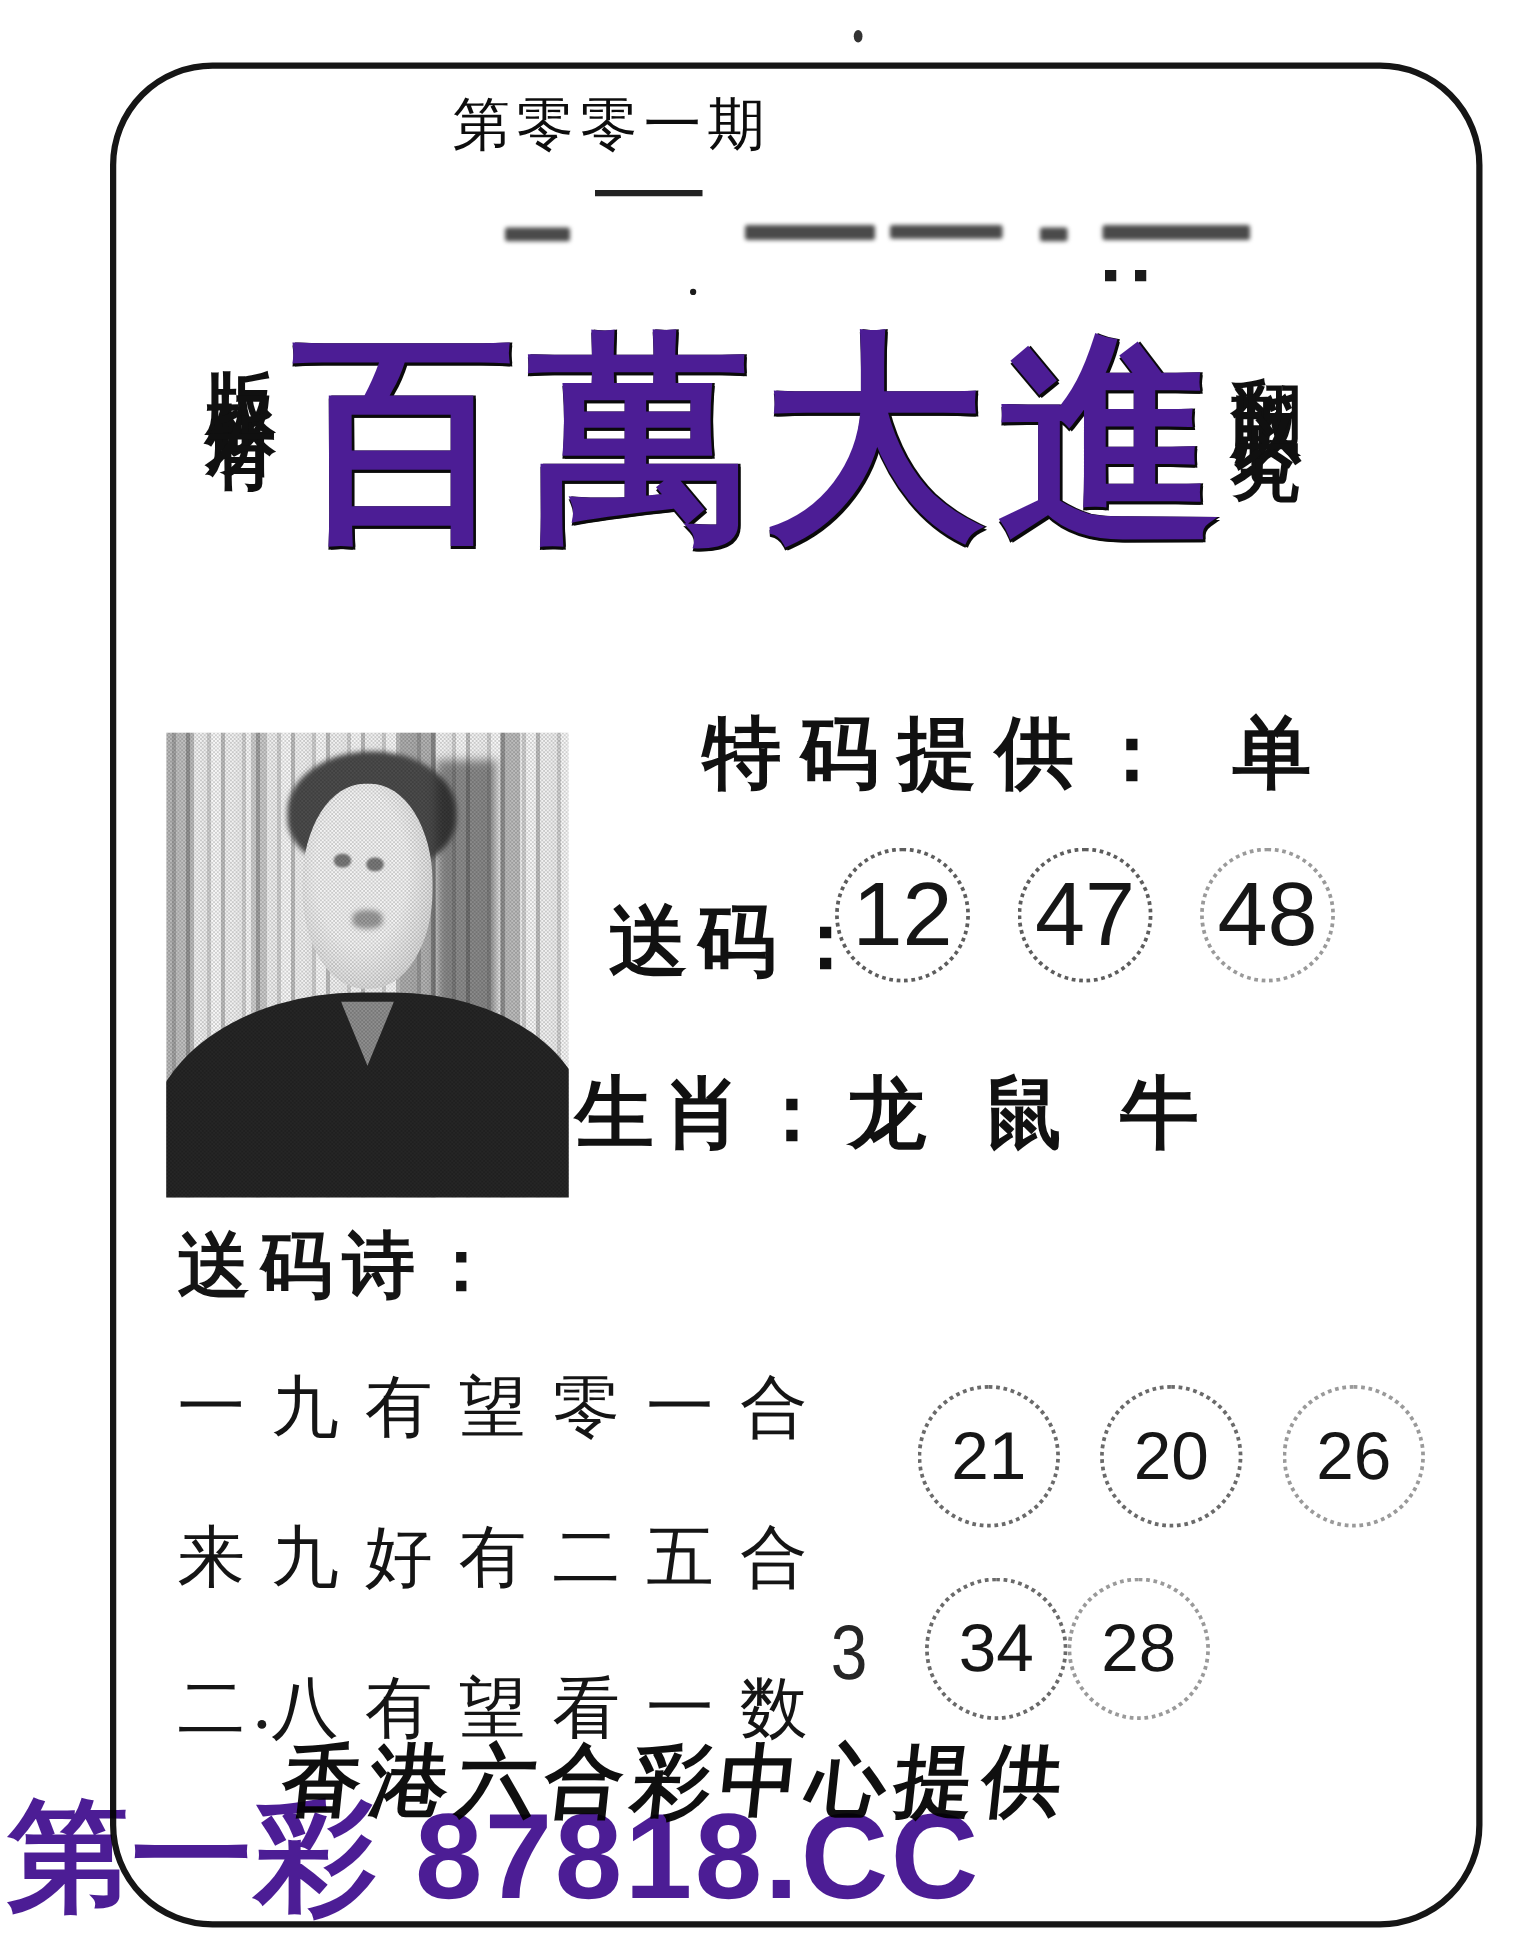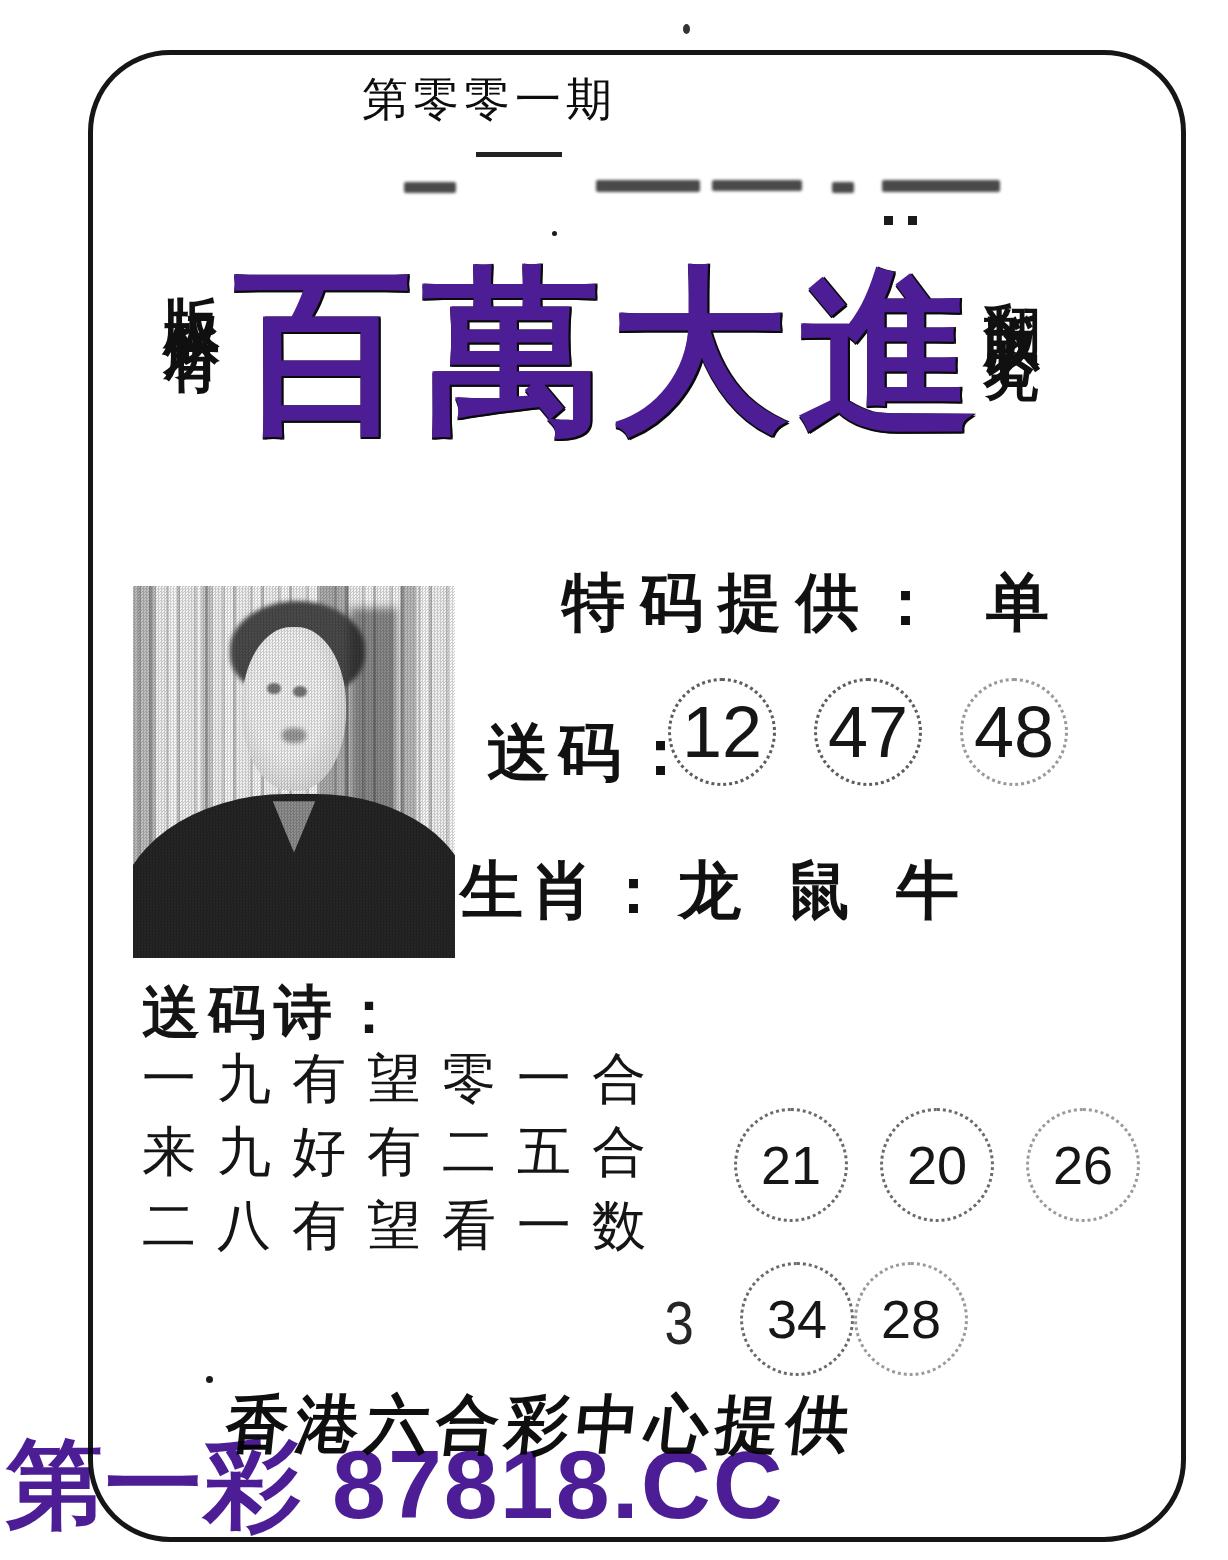--- a/index.html
+++ b/index.html
@@ -43,21 +43,21 @@
               display:flex;align-items:center;justify-content:center;
               font:500 72px/1 "Liberation Sans", sans-serif;color:#161616;}
   .row1-circles{left:734px;top:1108px;gap:32px;}
   .row2-circles{left:740px;top:1262px;justify-content:space-between;}
   .row1-circles .num-circle,.row2-circles .num-circle{width:108px;height:108px;
               font-size:54px;border-color:#6a6a6a;}
   .num-circle.faded{border-color:#9a9a9a;border-style:dotted;}
 
   .poem-label{left:142px;top:984px;font:600 58px/1 "Liberation Serif", serif;letter-spacing:8px;}
   .poem{left:142px;top:1050px;display:flex;flex-direction:column;gap:14px;}
-  .poem-line{font:500 54px/1.1 "Liberation Serif", serif;letter-spacing:21px;white-space:nowrap;color:#151515;}
+  .poem-line{font:500 54px/1.1 "Liberation Serif", serif;letter-spacing:21px;white-space:nowrap;color:#151515;margin-top:47px;}
 
   .linked-label{left:788px;top:996px;font:600 54px/1 "Liberation Serif", serif;letter-spacing:7px;}
 
   .stray{left:662px;top:1292px;font:400 62px/1 "Liberation Sans", sans-serif;
          color:#262626;transform:scaleX(.85);}
 
   .footer{left:226px;top:1394px;font:600 63px/1 "Liberation Serif", serif;
           letter-spacing:7px;transform:skewX(-6deg);color:#0f0f0f;}
 
   .watermark{left:6px;top:1436px;font:800 97px/1 "Liberation Sans", sans-serif;

